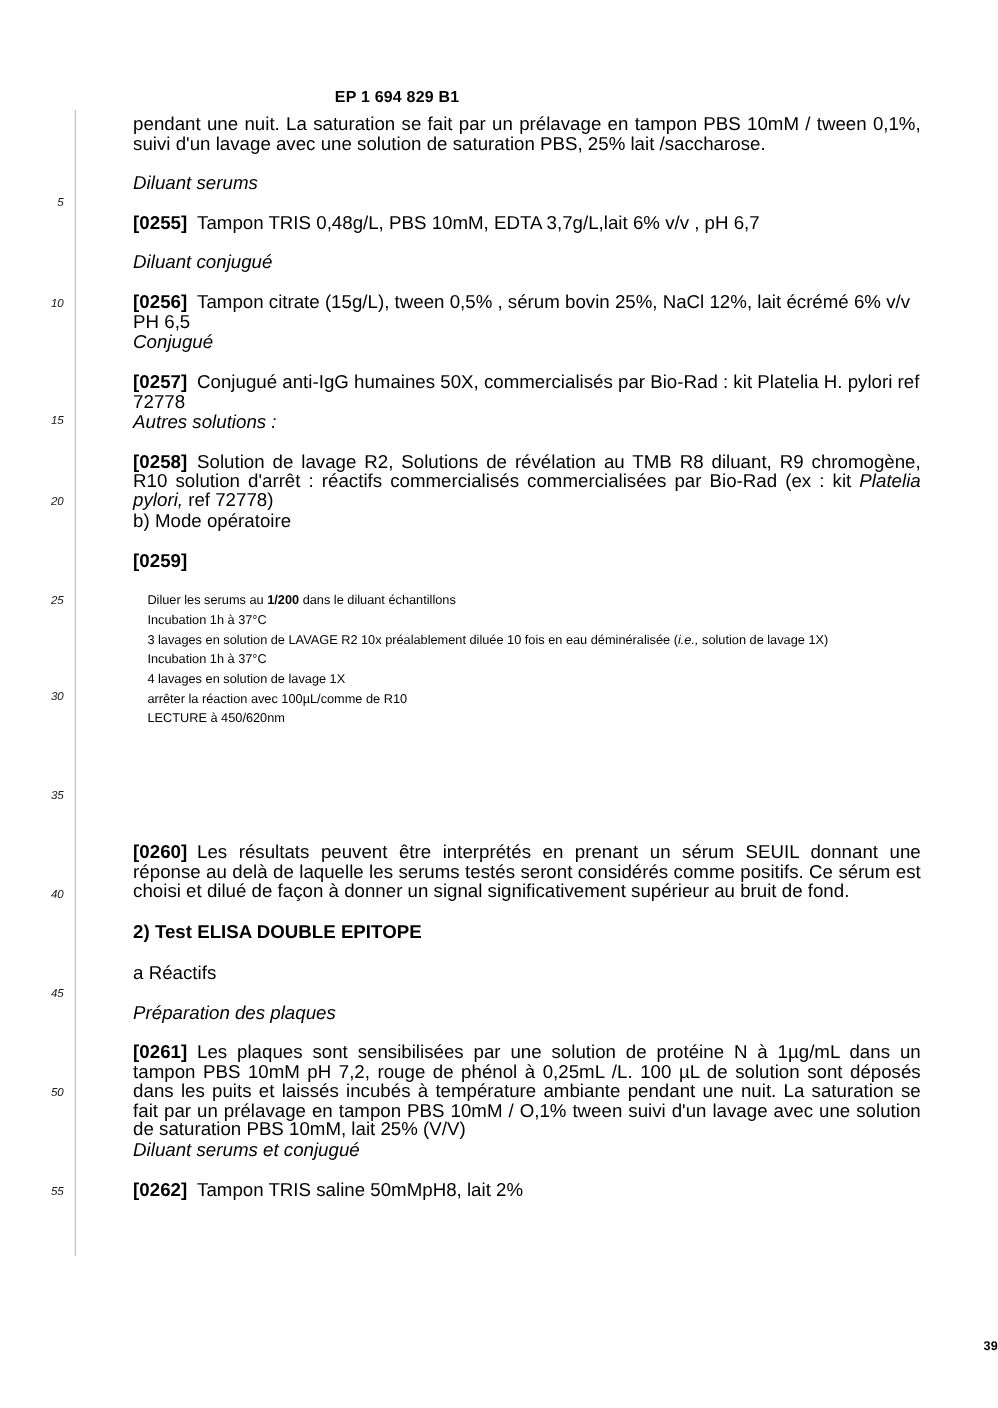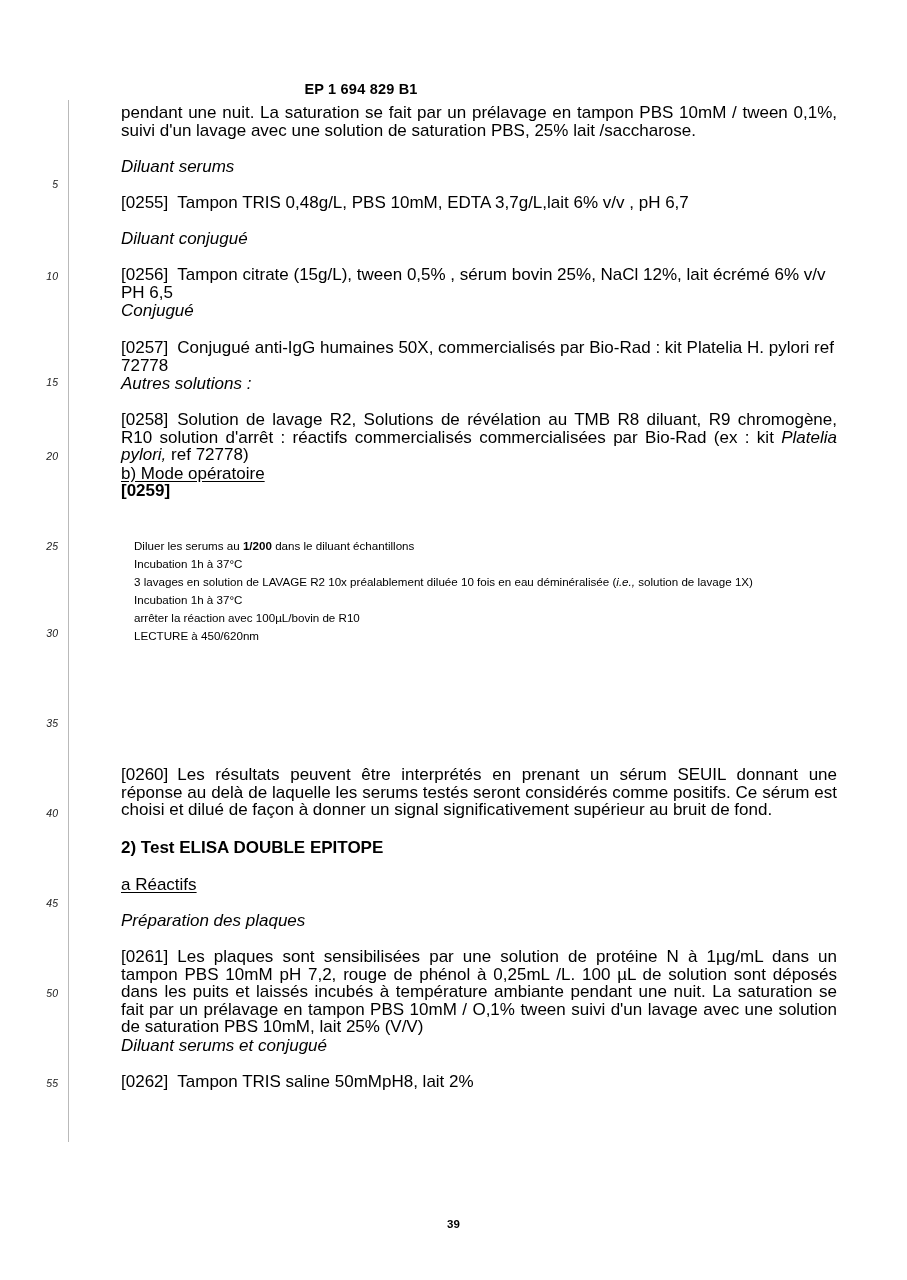--- a/index.html
+++ b/index.html
@@ -78,45 +78,44 @@
     text-align: justify;
     text-justify: inter-word;
   }
   .ital {
     font-style: italic;
   }
   .bold {
     font-weight: bold;
   }
   .under {
-    text-decoration: underline;
     text-underline-offset: 2px;
   }
   .pnum {
-    font-weight: normal;
+    font-weight: bold;
     margin-right: 9px;
   }
   .steps {
     position: absolute;
     left: 29px;
     width: 690px;
     font-size: 11.6px;
     line-height: 17.9px;
   }
   .steps div {
     white-space: normal;
   }
 
   
   .footer-page {
     position: absolute;
     left: 0;
     top: 1218px;
     width: 907px;
-    text-align: center;
+    text-align: right;
     font-size: 11.5px;
     font-weight: bold;
   }
 </style>
 </head>
 <body>
 
 <div class="page">
 
   <div class="doc-header">EP 1 694 829 B1</div>
@@ -172,30 +171,31 @@
     </div>
 
     <div class="blk just" style="top:311px">
       <span class="pnum">[0258]</span><span>Solution de lavage R2, Solutions de révélation au TMB R8 diluant, R9 chromogène, R10 solution d'arrêt : réactifs commercialisés commercialisées par Bio-Rad (ex : kit </span><span class="ital">Platelia pylori,</span><span> ref 72778)</span>
     </div>
 
     <div class="blk under" style="top:365px">
       <span>b) Mode opératoire</span>
     </div>
 
-    <div class="blk bold" style="top:382px">
+    <div class="blk bold" style="top:401px">
       <span>[0259]</span>
     </div>
 
     <div class="steps" style="top:437px">
       <div><span>Diluer les serums au </span><span class="bold">1/200</span><span> dans le diluant échantillons</span></div>
       <div>Incubation 1h à 37°C</div>
       <div><span>3 lavages en solution de LAVAGE R2 10x préalablement diluée 10 fois en eau déminéralisée (</span><span class="ital">i.e.,</span><span> solution de lavage 1X)</span></div>
       <div>Incubation 1h à 37°C</div>
-      <div>arrêter la réaction avec 100µL/bovin de R10</div>
+      <div>4 lavages en solution de lavage 1X</div>
+      <div>arrêter la réaction avec 100µL/comme de R10</div>
       <div>LECTURE à 450/620nm</div>
     </div>
 
     <div class="blk just" style="top:666px">
       <span class="pnum">[0260]</span><span>Les résultats peuvent être interprétés en prenant un sérum SEUIL donnant une réponse au delà de laquelle les serums testés seront considérés comme positifs. Ce sérum est choisi et dilué de façon à donner un signal significativement supérieur au bruit de fond.</span>
     </div>
 
     <div class="blk bold" style="top:739px">
       <span>2) Test ELISA DOUBLE EPITOPE</span>
     </div>

